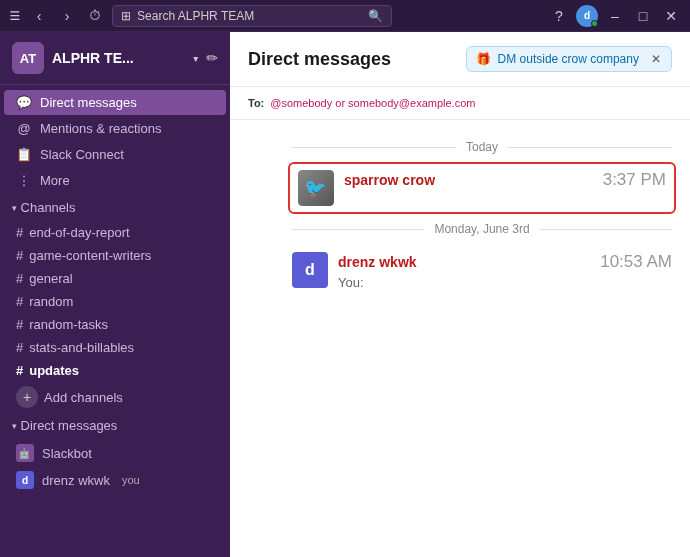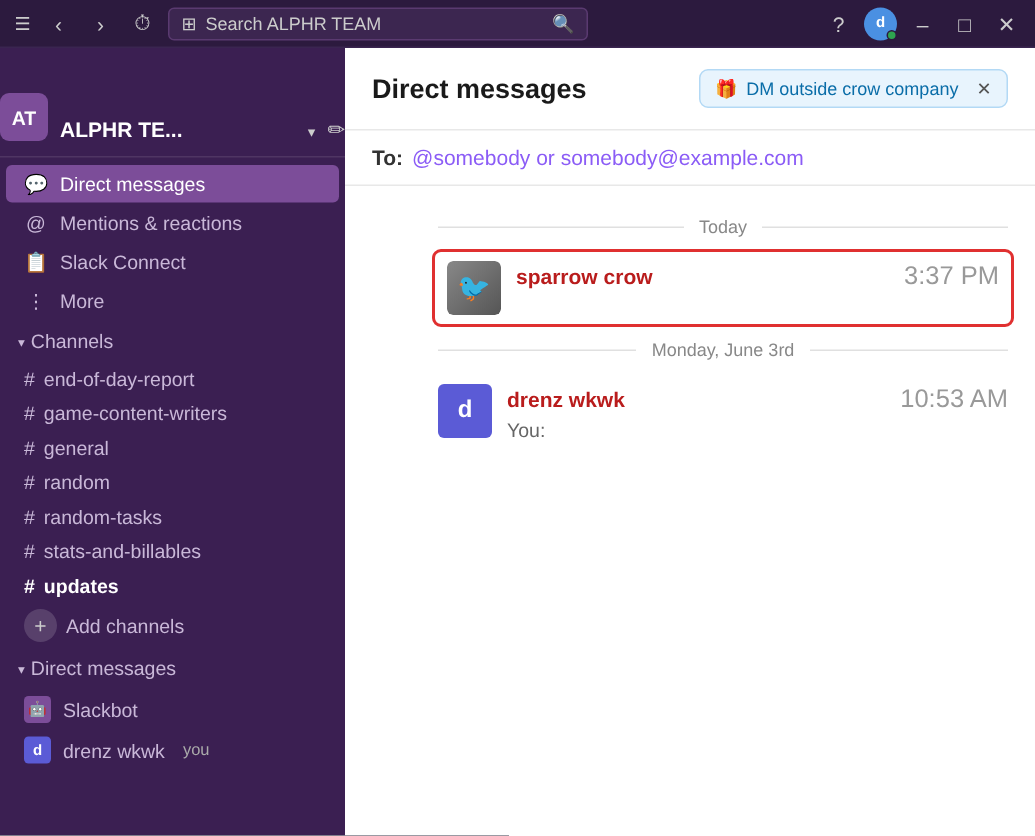--- a/index.html
+++ b/index.html
@@ -27,23 +27,22 @@
       color: white; font-size: 10px; font-weight: bold; position: relative;
     }
     .avatar-dot { width: 7px; height: 7px; background: #2ea44f; border-radius: 50%; position: absolute; bottom: 0; right: 0; border: 1px solid #2c1a3e; }
 
     
     .main-layout { display: flex; flex: 1; overflow: hidden; }
 
     
     .sidebar { width: 230px; background: #3b1f52; display: flex; flex-direction: column; overflow: hidden; }
     .workspace-header {
-      display: flex; align-items: flex-end; padding: 10px 0; gap: 8px;
+      display: flex; align-items: center; padding: 10px 12px; gap: 8px;
       border-bottom: 1px solid rgba(255,255,255,0.1);
-      margin-top: 20px;
     }
     .workspace-avatar {
       width: 32px; height: 32px; background: #7c4d99; border-radius: 6px;
       display: flex; align-items: center; justify-content: center;
       color: white; font-size: 13px; font-weight: bold;
     }
     .workspace-name { color: white; font-size: 14px; font-weight: 600; flex: 1; }
     .ws-chevron { color: #ccc; font-size: 10px; }
     .edit-icon { color: #ccc; font-size: 14px; cursor: pointer; }
 
@@ -90,24 +89,24 @@
     }
     .content-title { font-size: 18px; font-weight: 700; color: #1a1a1a; }
     .dm-notice {
       display: flex; align-items: center; gap: 6px; background: #e8f4fd; border: 1px solid #b3d9f5;
       border-radius: 6px; padding: 5px 10px; font-size: 12px; color: #0a6da8;
     }
     .dm-notice-close { margin-left: 6px; cursor: pointer; color: #555; font-size: 12px; }
 
     .to-field {
       display: flex; align-items: center; padding: 10px 18px; border-bottom: 1px solid #e8e8e8;
-      font-size: 14px; color: #555; gap: 6px;
+      font-size: 11px; color: #555; gap: 6px;
     }
     .to-label { font-weight: 600; color: #333; }
-    .to-placeholder { color: #8b5cf6; }
+    .to-placeholder { color: #be185d; }
 
     .messages-area { flex: 1; overflow-y: auto; padding: 12px 0; margin-left: 44px; }
     .messages-area::-webkit-scrollbar { width: 6px; }
     .messages-area::-webkit-scrollbar-thumb { background: #ddd; border-radius: 3px; }
 
     .date-divider {
       display: flex; align-items: center; padding: 8px 18px; gap: 10px;
     }
     .date-divider .date-text { font-size: 12px; color: #888; font-weight: 500; white-space: nowrap; }
     .date-line { flex: 1; height: 1px; background: #e0e0e0; }

